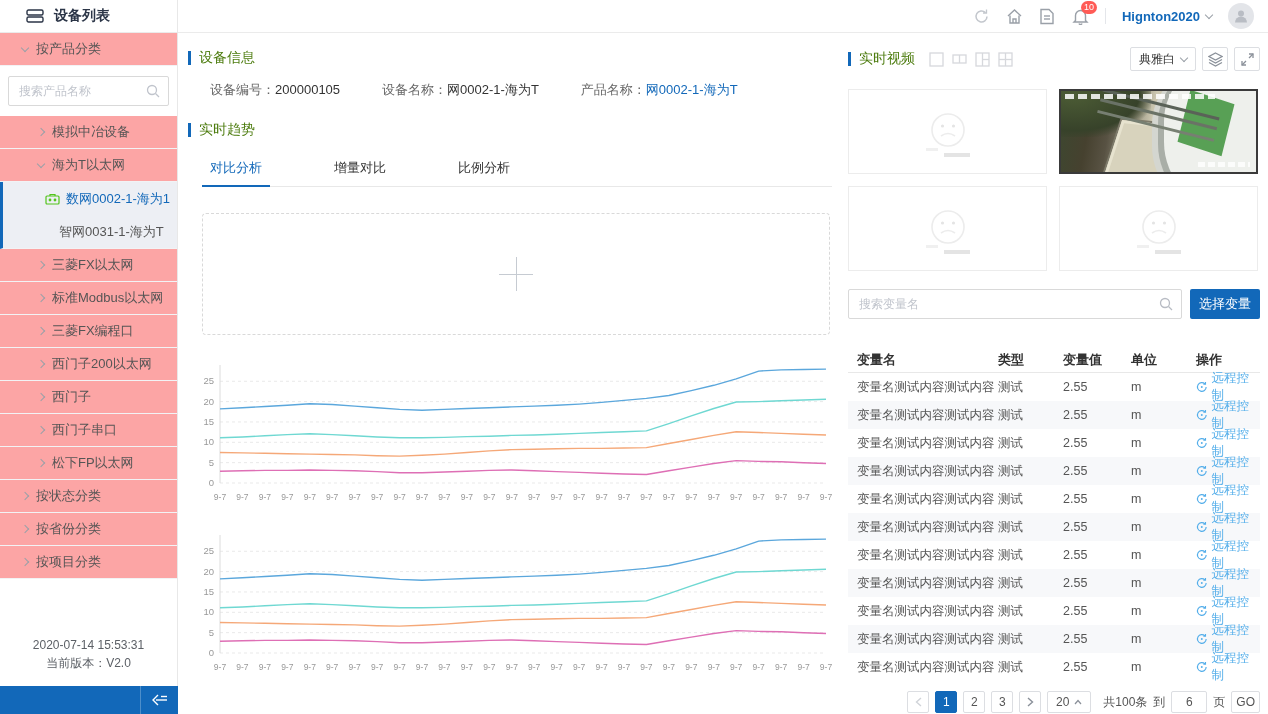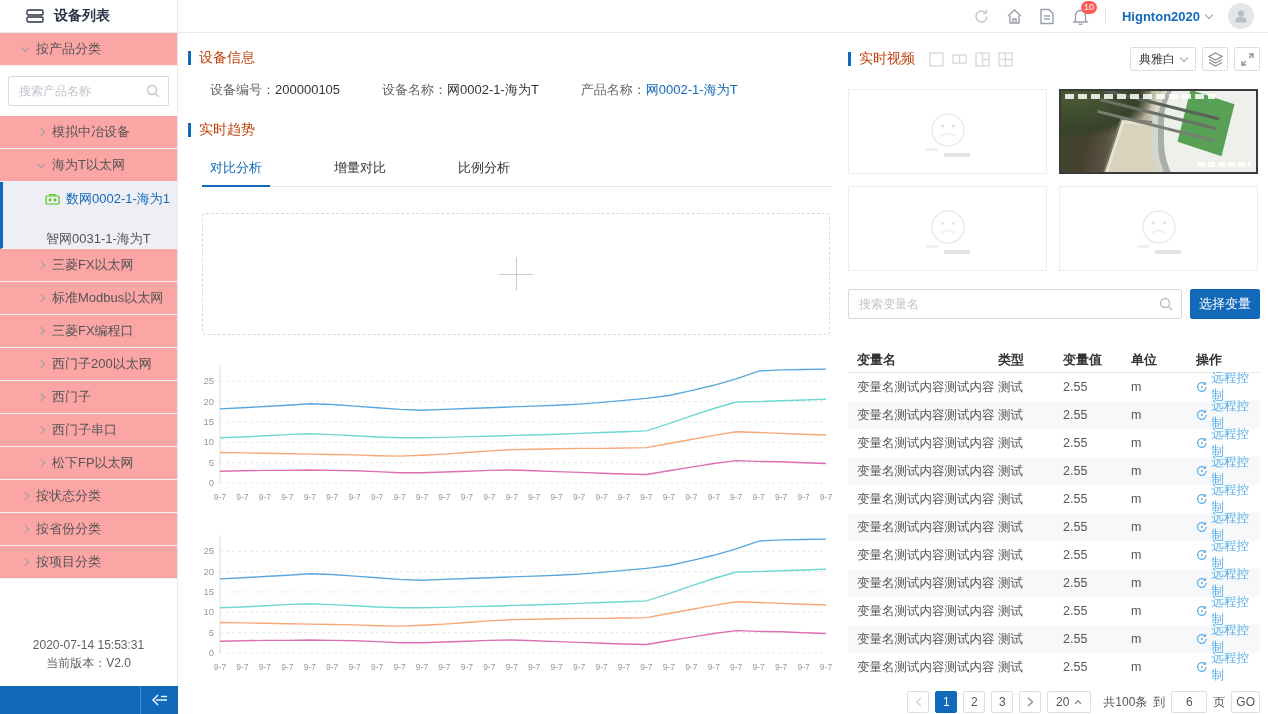--- a/index.html
+++ b/index.html
@@ -25,21 +25,21 @@
   .search-box { position:relative; height:30px; border:1px solid #d9d9d9; border-radius:2px;
     display:flex; align-items:center; }
   .search-box input { border:none; outline:none; flex:1; padding:0 26px 0 10px; font-size:12px;
     color:#333; background:transparent; font-family:inherit; }
   .search-box input::placeholder { color:#c0c4cc; }
   .mag { position:absolute; right:8px; top:7px; width:14px; height:14px; }
   .sel-block { background:#edeff4; border-left:3px solid #1268b9; border-bottom:1px solid #f2f3f5; }
   .sel-block .tree-row { background:transparent; border-bottom:none; padding-left:42px; }
   .sel-block .tree-row.first { gap:6px; }
   .sel-block .tree-row.first .lbl { color:#1268b9; }
-  .sel-block .tree-row.second { padding-left:43px;align-items:flex-end; }
+  .sel-block .tree-row.second { padding-left:56px; }
   .dev-icon { width:15px; height:12px; flex:none; }
   .side-footer { position:absolute; bottom:42px; left:0; width:100%; text-align:center;
     color:#5c6066; font-size:12px; line-height:18px; }
   .side-bluebar { position:absolute; bottom:0; left:0; width:178px; height:28px; background:#1268b9;
     display:flex; align-items:center; justify-content:flex-end; }
   .collapse-btn { width:38px; height:28px; display:flex; align-items:center; justify-content:center;
     border-left:1px solid rgba(255,255,255,.25); cursor:pointer; }
 
   
   .topbar { position:absolute; left:178px; top:0; width:1090px; height:33px; background:#fff;
@@ -52,21 +52,21 @@
   .tdivider { width:1px; height:16px; background:#e4e6ea; }
   .username { color:#1268b9; font-size:13px; font-weight:bold; display:flex; align-items:center;
     gap:6px; cursor:pointer; }
   .avatar { width:26px; height:26px; border-radius:50%; background:#e3e5e9; display:flex;
     align-items:center; justify-content:center; cursor:pointer; }
 
   
   .main { position:absolute; left:178px; top:33px; width:658px; height:681px; padding:16px 0 0 10px; }
   .sec-title { display:flex; align-items:center; gap:8px; margin-bottom:14px; }
   .sec-bar { width:3px; height:14px; background:#1268b9; }
-  .sec-text { font-size:14px; color:#c2410c; }
+  .sec-text { font-size:14px; color:#4d7c0f; }
   .info-row { display:flex; gap:42px; padding-left:22px; margin-bottom:22px; }
   .info-item { font-size:13px; }
   .info-item .k { color:#666; }
   .info-item .v { color:#333; }
   .info-item .v.link { color:#1268b9; cursor:pointer; }
   .tabs { display:flex; gap:56px; border-bottom:1px solid #e8e8e8; margin:4px 0 0 14px;
     width:630px; }
   .tab { padding:6px 8px 9px; font-size:13px; color:#333; cursor:pointer; position:relative; }
   .tab.active { color:#1268b9; }
   .tab.active::after { content:""; position:absolute; left:0; right:0; bottom:-1px; height:2px;

